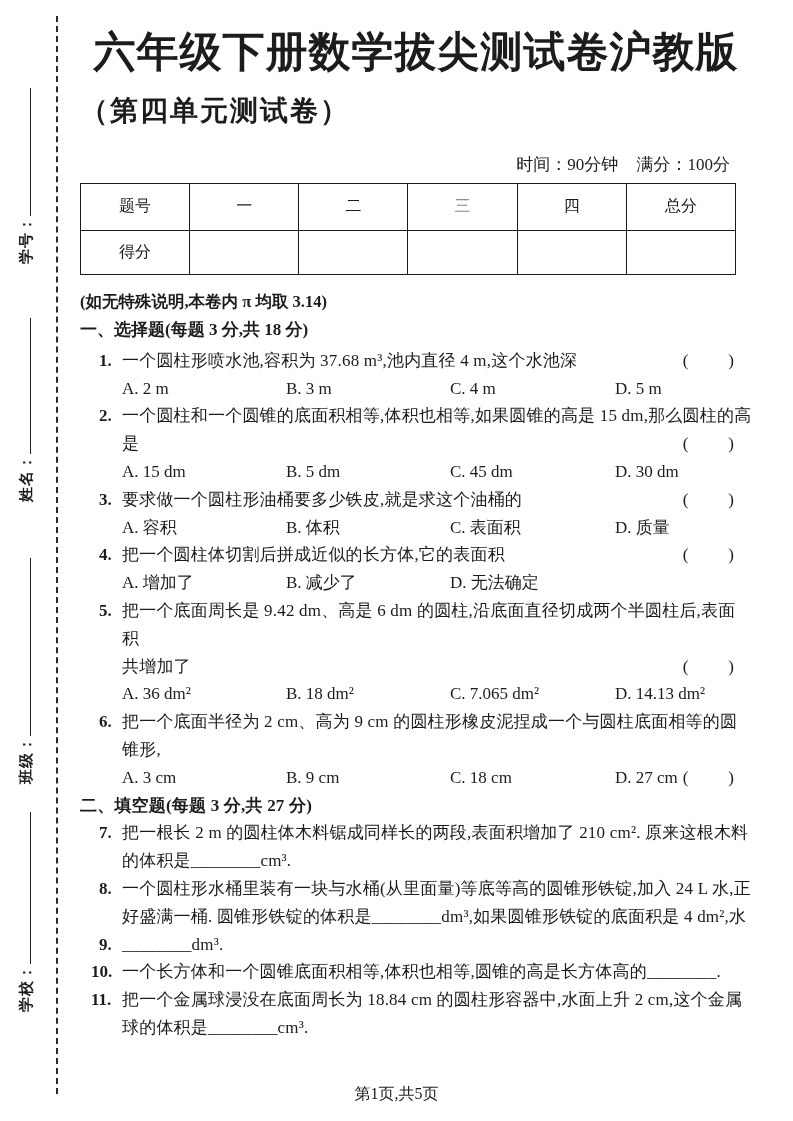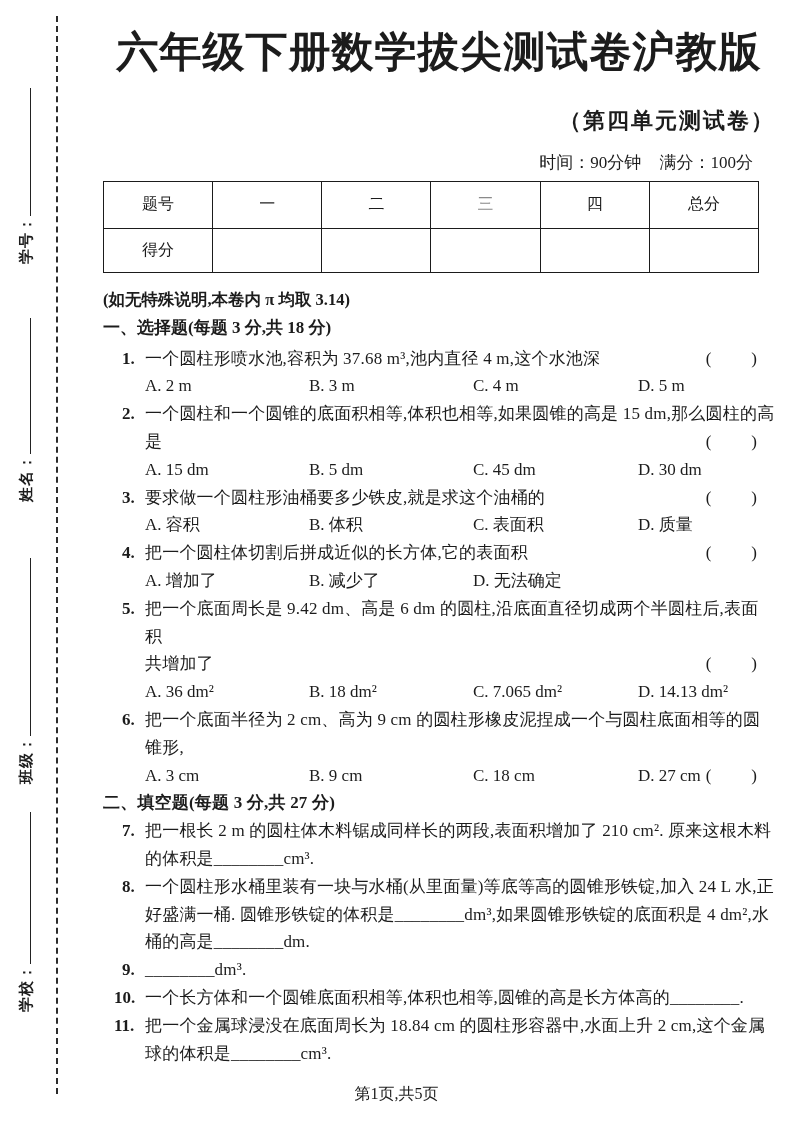--- a/index.html
+++ b/index.html
@@ -24,31 +24,31 @@
   .seal-blank {
     display:inline-block; height:14px;
     border-bottom:1.6px solid #222; vertical-align:baseline;
   }
   .sf-0 { top:264px; } .sf-0 .seal-blank { width:128px; }
   .sf-1 { top:502px; } .sf-1 .seal-blank { width:136px; }
   .sf-2 { top:784px; } .sf-2 .seal-blank { width:178px; }
   .sf-3 { top:1012px; } .sf-3 .seal-blank { width:152px; }
 
   
-  .content { position:absolute; left:103px; top:0; width:672px; }
+  .content { position:absolute; left:80px; top:0; width:672px; }
   .title {
     margin-top:28px; text-align:center;
     font-size:42px; font-weight:700; letter-spacing:1px; line-height:1.15;
   }
   .subtitle {
-    margin-top:32px; text-align:right;
-    font-size:22px; font-weight:700; letter-spacing:2px; line-height:1.2;
+    margin-top:18px; text-align:left;
+    font-size:28px; font-weight:700; letter-spacing:2px; line-height:1.2;
   }
   .meta {
-    margin-top:16px; text-align:right; padding-right:22px;
+    margin-top:25px; text-align:right; padding-right:22px;
     font-size:17px; line-height:24px;
   }
   .meta .meta-score { margin-left:14px; }
 
   table.score-table {
     margin-top:6px; border-collapse:collapse; table-layout:fixed;
     width:656px;
   }
   table.score-table td {
     border:1.7px solid #1b1b1b; text-align:center;
@@ -241,23 +241,20 @@
     </div>
 
     <div>
       <div class="q-line">
         <span class="qnum">8.</span>
         <span>一个圆柱形水桶里装有一块与水桶(从里面量)等底等高的圆锥形铁锭,加入 24 L 水,正</span>
       </div>
       <div class="q-line">
         <span>好盛满一桶. 圆锥形铁锭的体积是________dm³,如果圆锥形铁锭的底面积是 4 dm²,水</span>
       </div>
-      <div class="q-line">
-        <span>桶的高是________dm.</span>
-      </div>
     </div>
 
     <div>
       <div class="q-line">
         <span class="qnum">9.</span>
       </div>
       <div class="q-line">
         <span>________dm³.</span>
       </div>
     </div>

